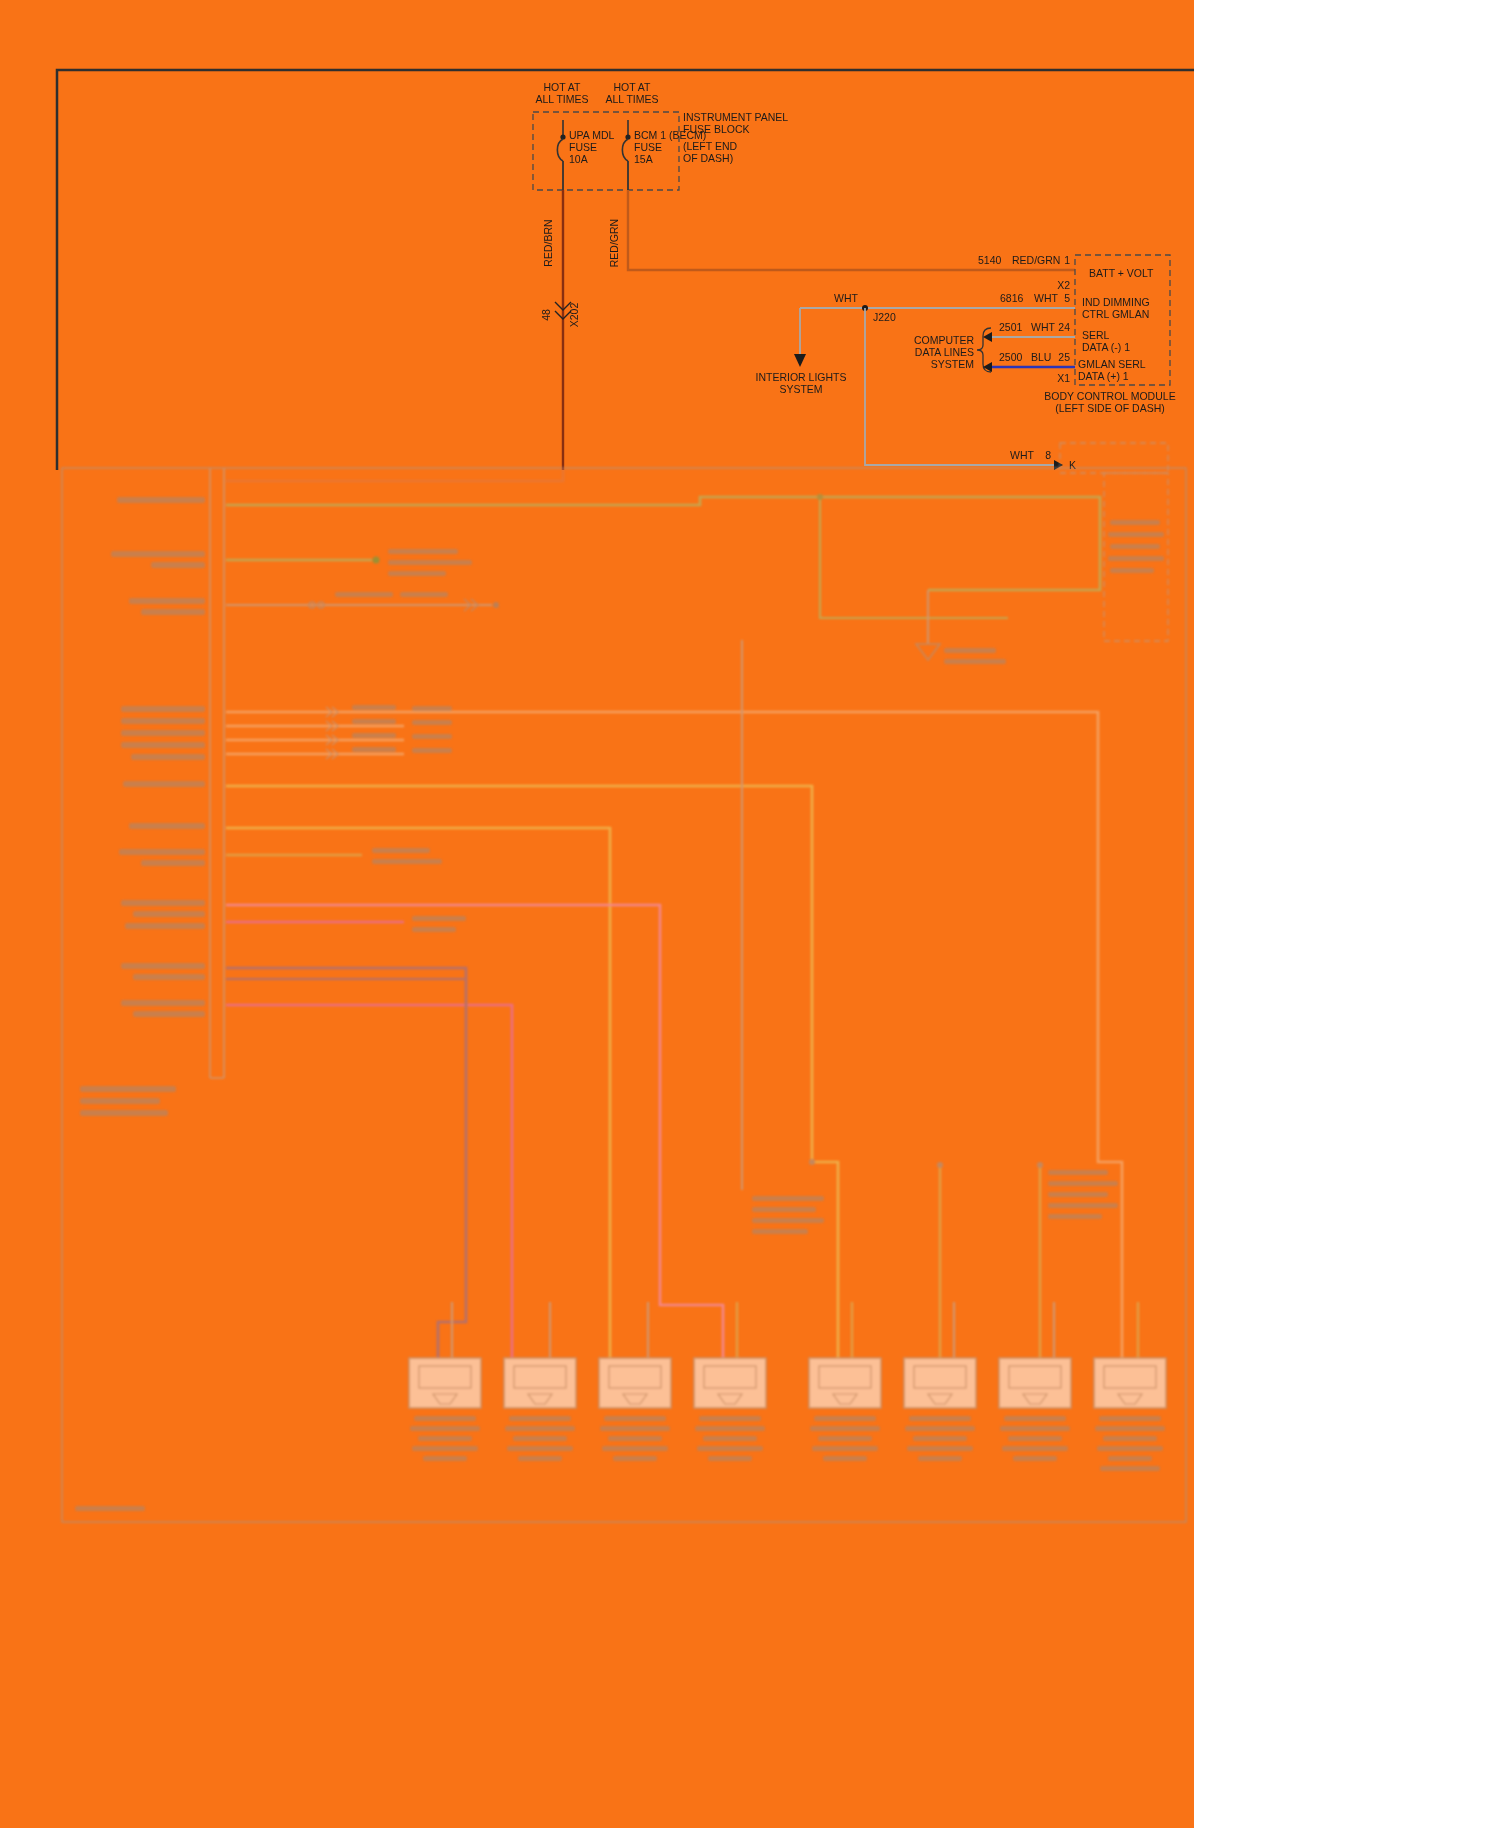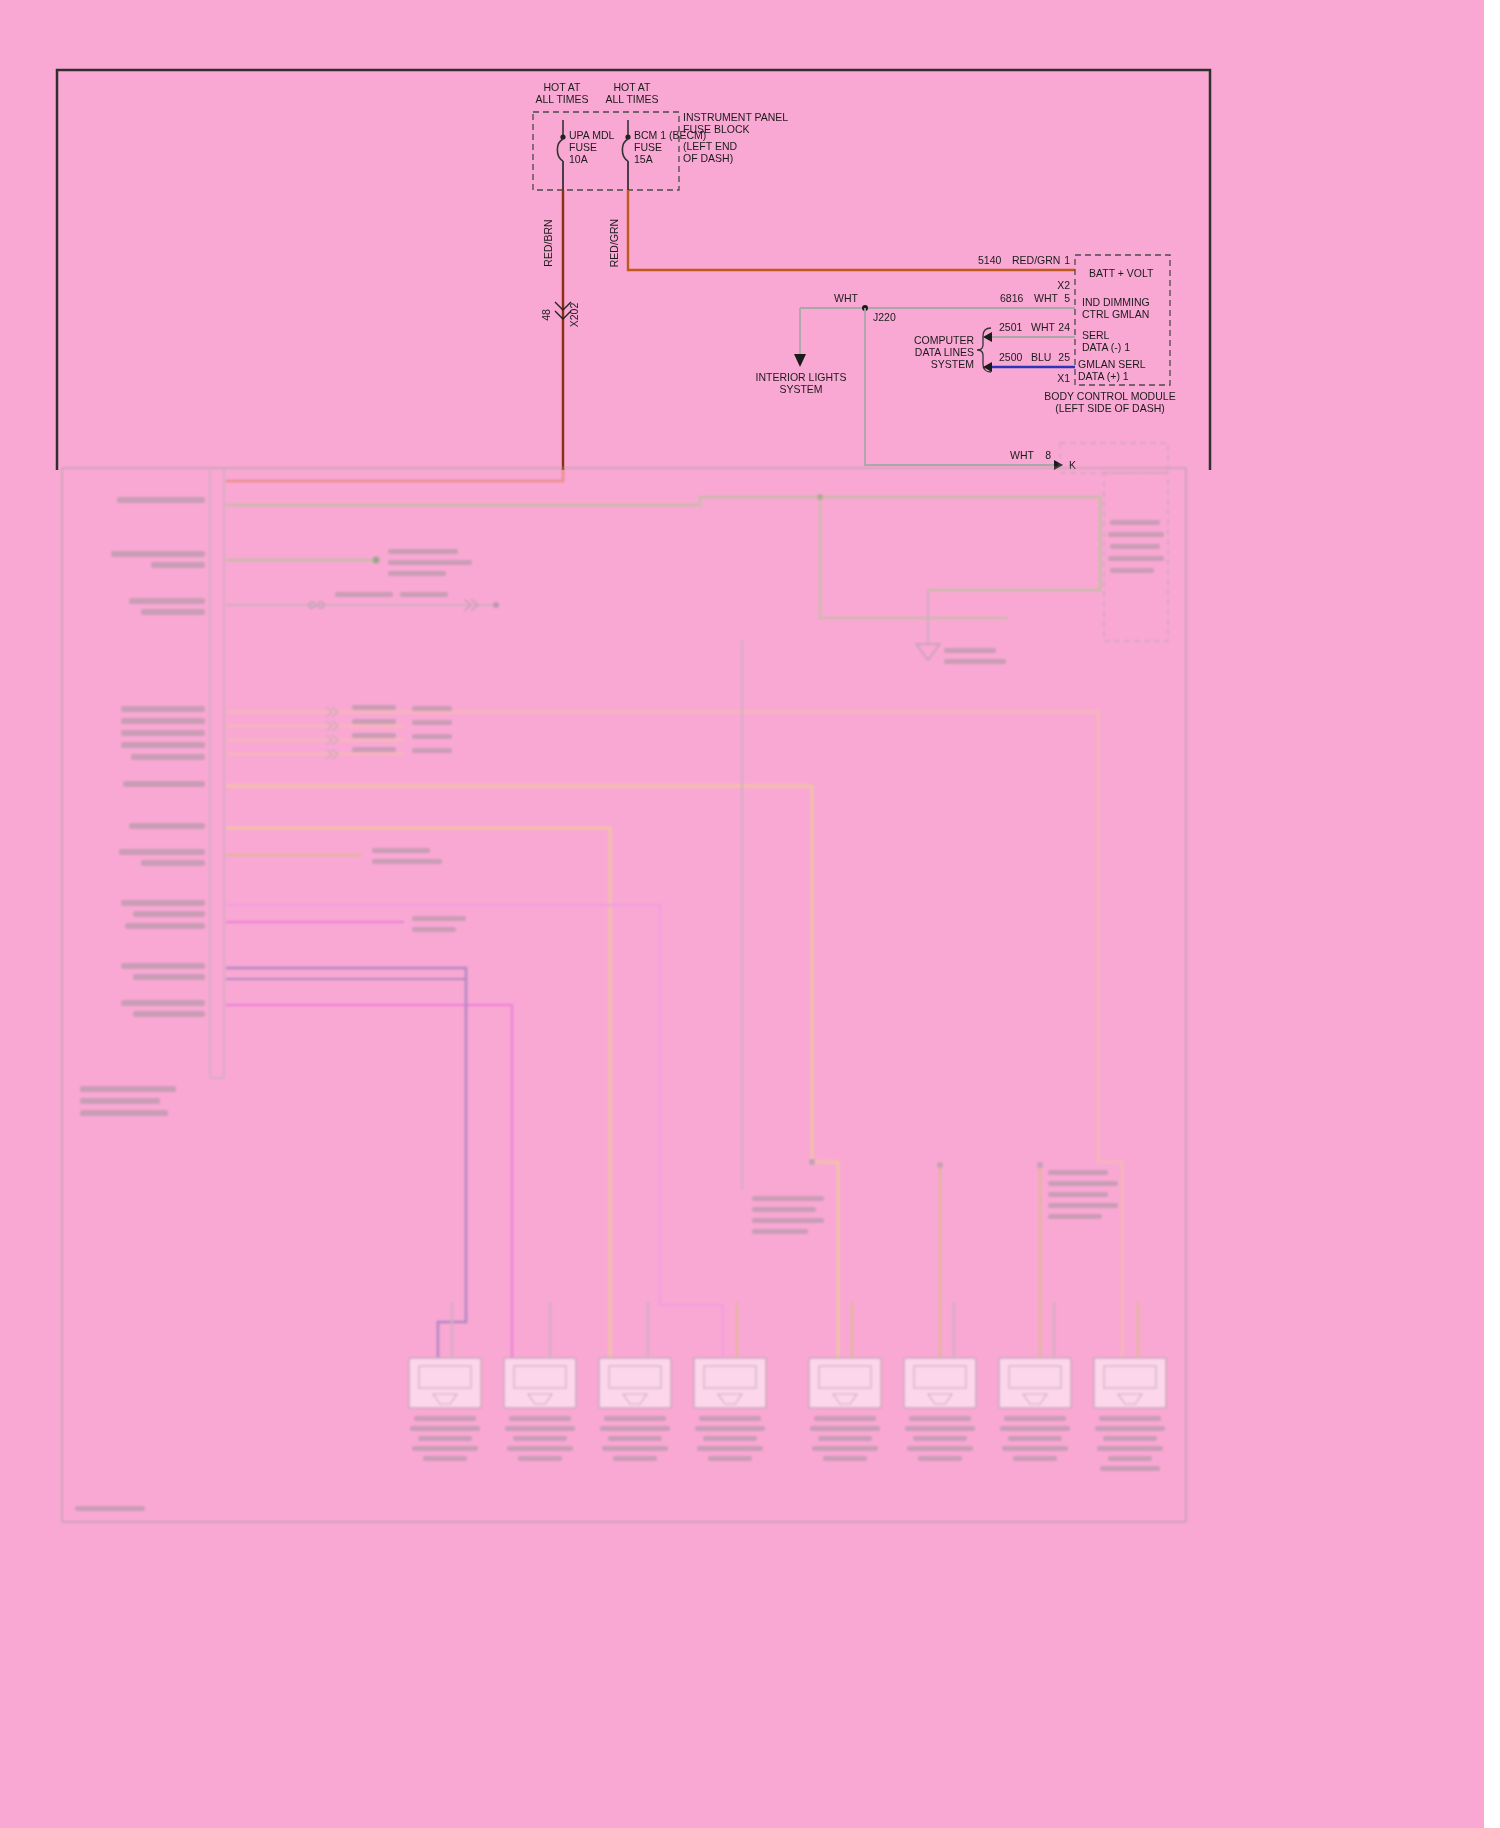--- a/index.html
+++ b/index.html
@@ -1,16 +1,16 @@
 <!DOCTYPE html>
 <html><head>
 <meta charset="utf-8">
 <style>
   html,body{margin:0;padding:0;background:#ffffff;}
-  .canvas{position:relative;width:1484px;height:1828px;background:#f9a8d4;overflow:hidden;}
+  .canvas{position:relative;width:1194px;height:1828px;background:#f97316;overflow:hidden;}
   svg{position:absolute;left:0;top:0;}
   text{font-family:"Liberation Sans","DejaVu Sans",sans-serif;font-size:11px;fill:#1b1b1b;}
   .s{font-size:10.5px;}
   .dash{fill:none;stroke:#4a4a4a;stroke-width:1.3;stroke-dasharray:6 4;}
   .dashf{fill:none;stroke:#a6a6a6;stroke-width:1.3;stroke-dasharray:6 4;}
   .faded{opacity:.55;filter:blur(1.1px);}
   .bb{fill:#8f8f8f;opacity:.8;}
 </style>
 </head>
 <body>

